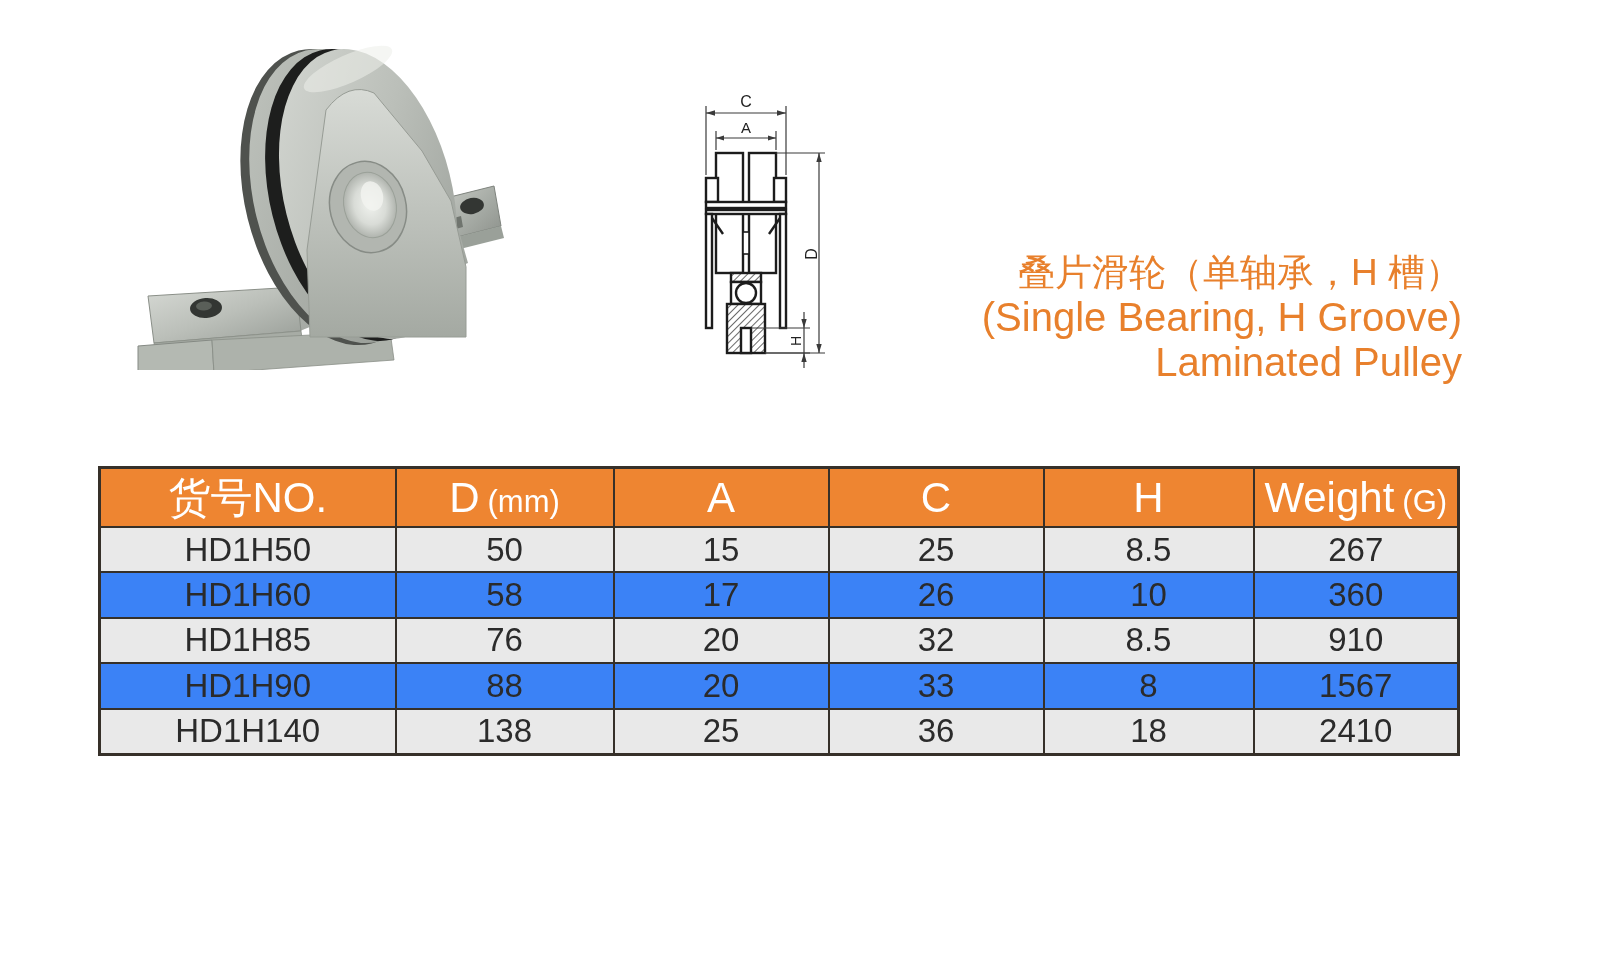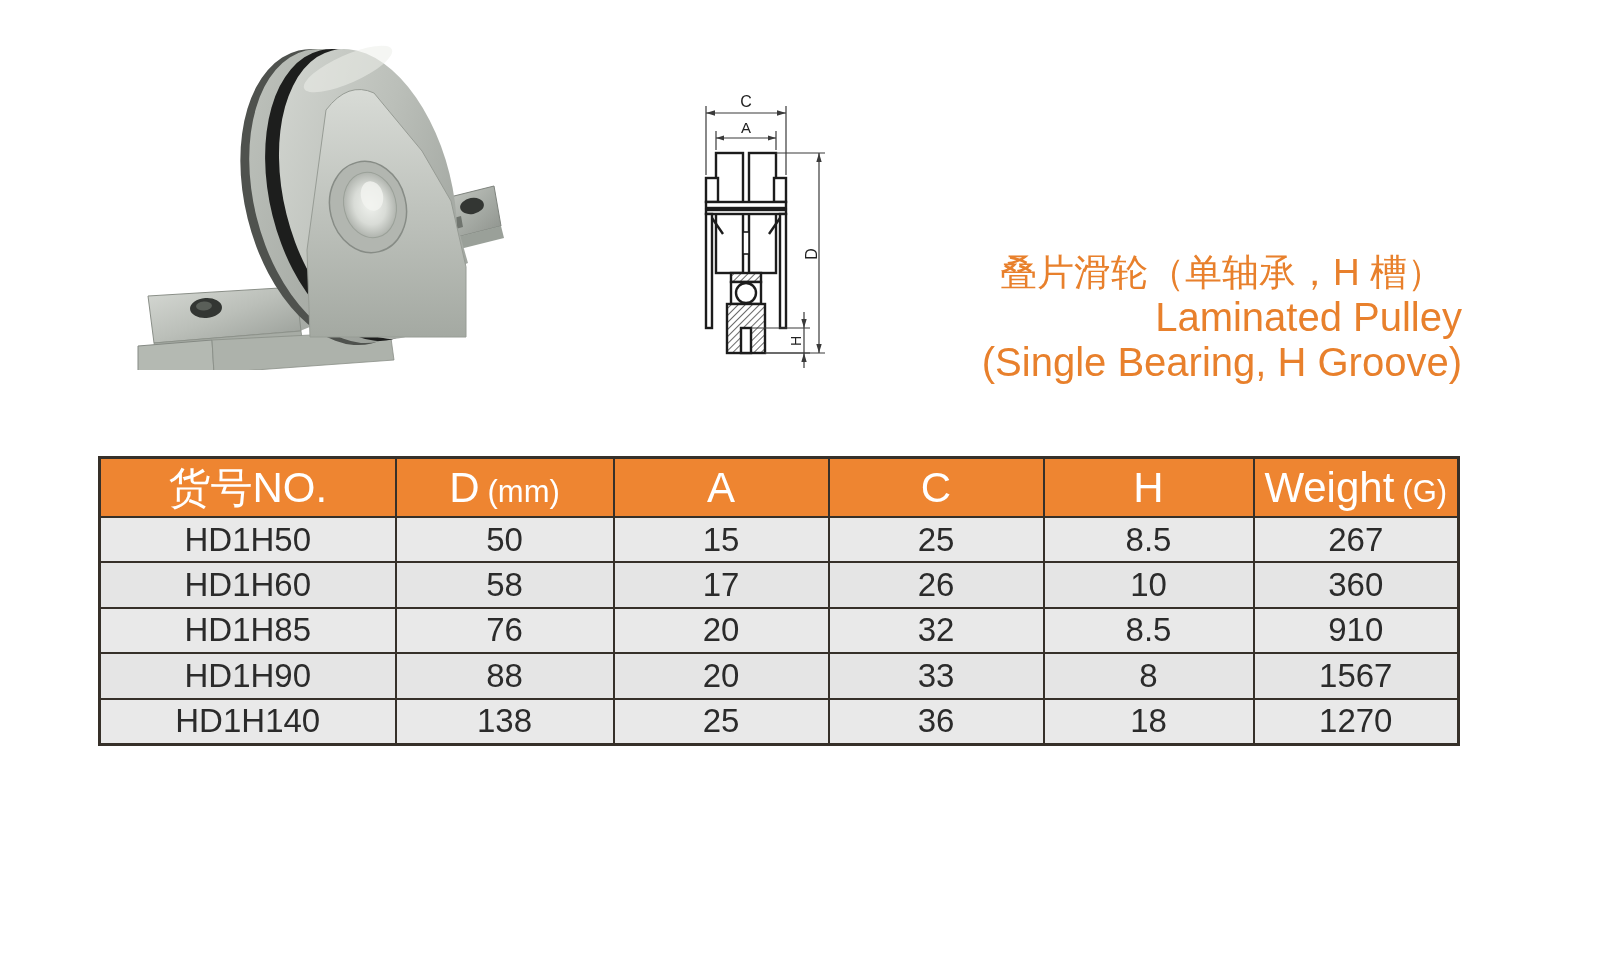--- a/index.html
+++ b/index.html
@@ -9,31 +9,31 @@
   
   .photo{position:absolute;left:120px;top:5px;width:440px;height:365px;}
 
   
   .diagram{position:absolute;left:648px;top:76px;width:220px;height:300px;}
   .diagram text{font-family:"Liberation Sans","DejaVu Sans",sans-serif;fill:#222;}
 
   
   .title-block{position:absolute;top:250px;right:138px;text-align:right;color:var(--title-color);}
   .title-block p{margin:0;line-height:45px;white-space:nowrap;}
-  .t-zh{font-size:37px;text-align:center;}
+  .t-zh{font-size:37px;}
   .t-en{font-size:40px;}
 
   
-  table.spec{position:absolute;left:98px;top:456px;width:1359px;border-collapse:collapse;table-layout:fixed;
+  table.spec{position:absolute;left:98px;top:466px;width:1359px;border-collapse:collapse;table-layout:fixed;
              border:3px solid var(--border);}
   table.spec th,table.spec td{border:2px solid var(--border);text-align:center;vertical-align:middle;padding:0;}
   table.spec th{height:57px;background:var(--accent);color:#fff;font-weight:normal;}
   table.spec th .h-main{font-size:42px;}
   table.spec th .h-sub{font-size:31px;margin-left:8px;}
-  table.spec td{height:43.4px;font-size:33px;color:var(--cell-text);background:#e5e5e5;}
+  table.spec td{height:43.4px;font-size:33px;color:var(--cell-text);background:#3b82f6;}
   table.spec tr.alt td{background:var(--row-alt);}
 </style>
 </head>
 <body>
 
 <div class="page">
 
   <svg class="photo" viewBox="0 0 440 365" aria-hidden="true">
     <defs>
       <linearGradient id="mA" x1="0" y1="0" x2="1" y2="1">
@@ -143,22 +143,22 @@
         <polygon points="156,277 153.3,286 158.7,286"></polygon>
     </g>
     <text x="98" y="31" text-anchor="middle" font-size="16">C</text>
     <text x="98" y="57" text-anchor="middle" font-size="15">A</text>
     <text x="164" y="183" text-anchor="middle" font-size="16" transform="rotate(-90 164 178)">D</text>
     <text x="148" y="270" text-anchor="middle" font-size="14" transform="rotate(-90 148 265)">H</text>
   </svg>
 
   <div class="title-block">
     <p class="t-zh">叠片滑轮（单轴承，H 槽）</p>
+    <p class="t-en">(Single Bearing, H Groove)</p>
     <p class="t-en">Laminated Pulley</p>
-    <p class="t-en">(Single Bearing, H Groove)</p>
   </div>
 
   <table class="spec">
     <colgroup>
       <col style="width:296px">
         <col style="width:218px">
         <col style="width:215px">
       <col style="width:215px">
         <col style="width:210px">
         <col style="width:205px">
@@ -205,18 +205,18 @@
           <td>33</td>
           <td>8</td>
           <td>1567</td>
         </tr>
         <tr class="alt">
           <td>HD1H140</td>
           <td>138</td>
           <td>25</td>
           <td>36</td>
           <td>18</td>
-          <td>1270</td>
+          <td>2410</td>
         </tr>
       </tbody>
   </table>
 
 </div>
 
 </body></html>

